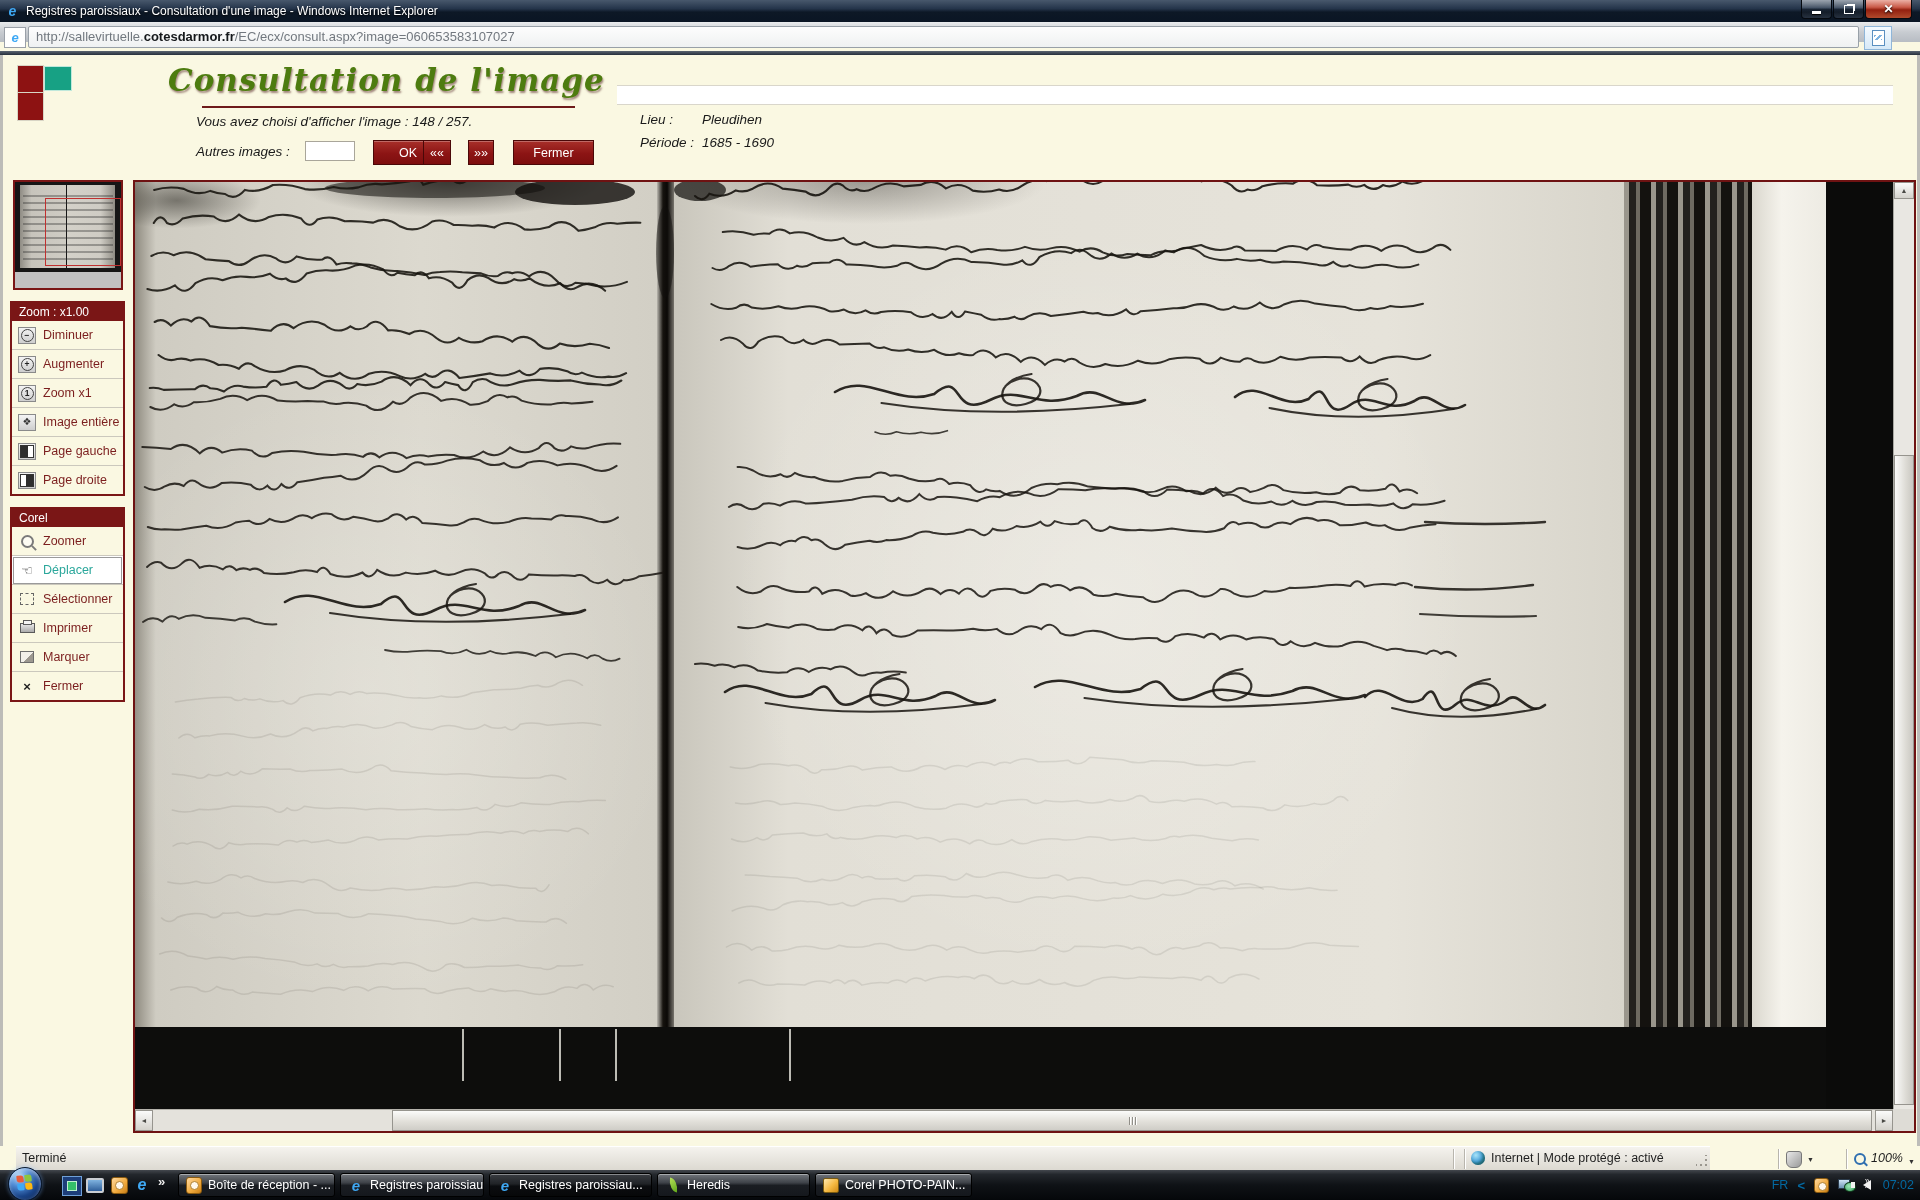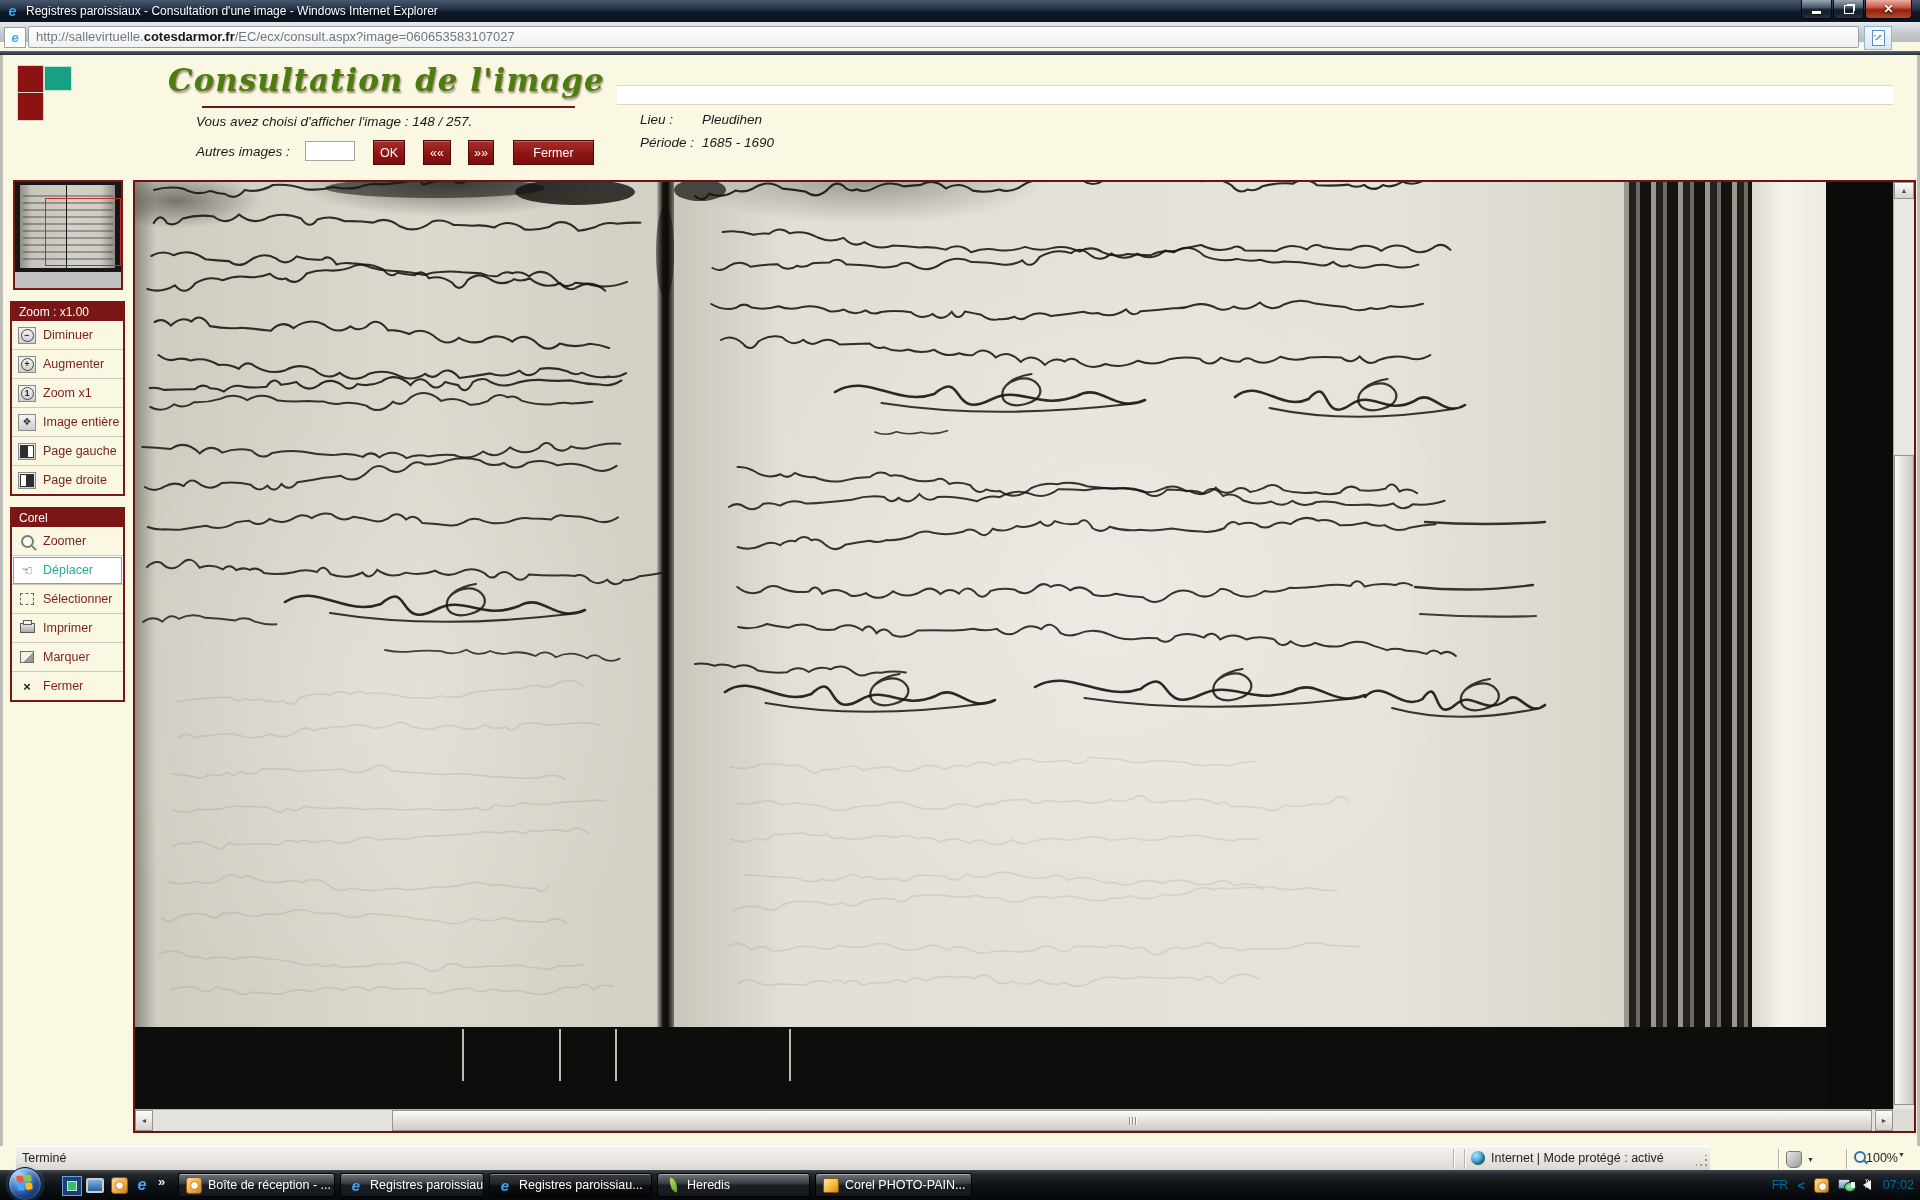--- a/index.html
+++ b/index.html
@@ -57,21 +57,21 @@
   .subtitle{position:absolute;left:196px;top:114px;font-size:13.5px;font-style:italic;color:#1A1A1A;}
 
   .ctl-label{position:absolute;left:196px;top:144px;font-size:13.5px;font-style:italic;color:#1A1A1A;}
   .ctl-input{position:absolute;left:305px;top:141px;width:42px;height:18px;
     background:#fff;border:1px solid #A9A69A;font-size:12px;padding:0 3px;}
   .redbtn{position:absolute;top:140px;height:23px;
     background:linear-gradient(#A8302A 0%,#8C1414 55%,#7D0E0E 100%);
     border:1px solid #4A0808;color:#fff;font-size:12.5px;
     display:flex;align-items:center;justify-content:center;
     box-shadow:inset 0 1px 0 rgba(255,255,255,.28);cursor:default;}
-  .btn-ok{left:373px;width:30px;}
+  .btn-ok{left:373px;width:30px;padding-left:19px;}
   .btn-prev{left:423px;width:26px;}
   .btn-next{left:468px;width:24px;}
   .btn-fermer{left:513px;width:79px;}
 
   .whitestrip{position:absolute;left:617px;top:85px;width:1276px;height:18px;
     background:#fff;border-top:1px solid #D9D6CB;border-bottom:1px solid #D9D6CB;}
   .info-label{position:absolute;font-size:13.5px;font-style:italic;color:#1A1A1A;}
   .lieu-l{left:640px;top:112px;}   .lieu-v{left:702px;top:112px;}
   .per-l{left:640px;top:135px;}    .per-v{left:702px;top:135px;}
 
@@ -165,21 +165,21 @@
   .sb-left{position:absolute;left:6px;top:4px;}
   .sb-sep{position:absolute;top:2px;width:1px;height:20px;background:#B8B5AD;box-shadow:1px 0 0 #fff;}
   .sb-zone{position:absolute;left:1455px;top:4px;display:flex;align-items:center;gap:6px;}
   .globe{width:14px;height:14px;border-radius:50%;
     background:radial-gradient(circle at 35% 30%,#A8E4F8,#3E9AD8 55%,#1C5FA8);
     box-shadow:inset -2px -2px 3px rgba(20,80,40,.55);}
   .shield{width:14px;height:15px;border-radius:3px 3px 6px 6px;
     background:linear-gradient(135deg,#E8E8E8,#9A9A9A);border:1px solid #787878;}
   .drop{font-size:7px;color:#333;}
   .sb-tools{position:absolute;left:1770px;top:4px;display:flex;align-items:center;gap:5px;}
-  .sb-zoom{position:absolute;left:1838px;top:4px;display:flex;align-items:flex-start;}
+  .sb-zoom{position:absolute;left:1838px;top:4px;display:flex;align-items:flex-end;gap:5px;font-style:italic;}
   .mag2{width:8px;height:8px;border:2px solid #2F6FB0;border-radius:50%;position:relative;}
   .mag2::after{content:"";position:absolute;width:5px;height:2px;background:#2F6FB0;
     transform:rotate(45deg);right:-4px;bottom:-2px;}
   .gripper{position:absolute;right:2px;top:8px;width:12px;height:12px;
     background:
      radial-gradient(2px 2px at 10px 10px,#9A978F 50%,transparent 52%),
      radial-gradient(2px 2px at 10px 5px,#9A978F 50%,transparent 52%),
      radial-gradient(2px 2px at 5px 10px,#9A978F 50%,transparent 52%),
      radial-gradient(2px 2px at 10px 0px,#9A978F 50%,transparent 52%),
      radial-gradient(2px 2px at 0px 10px,#9A978F 50%,transparent 52%);}

